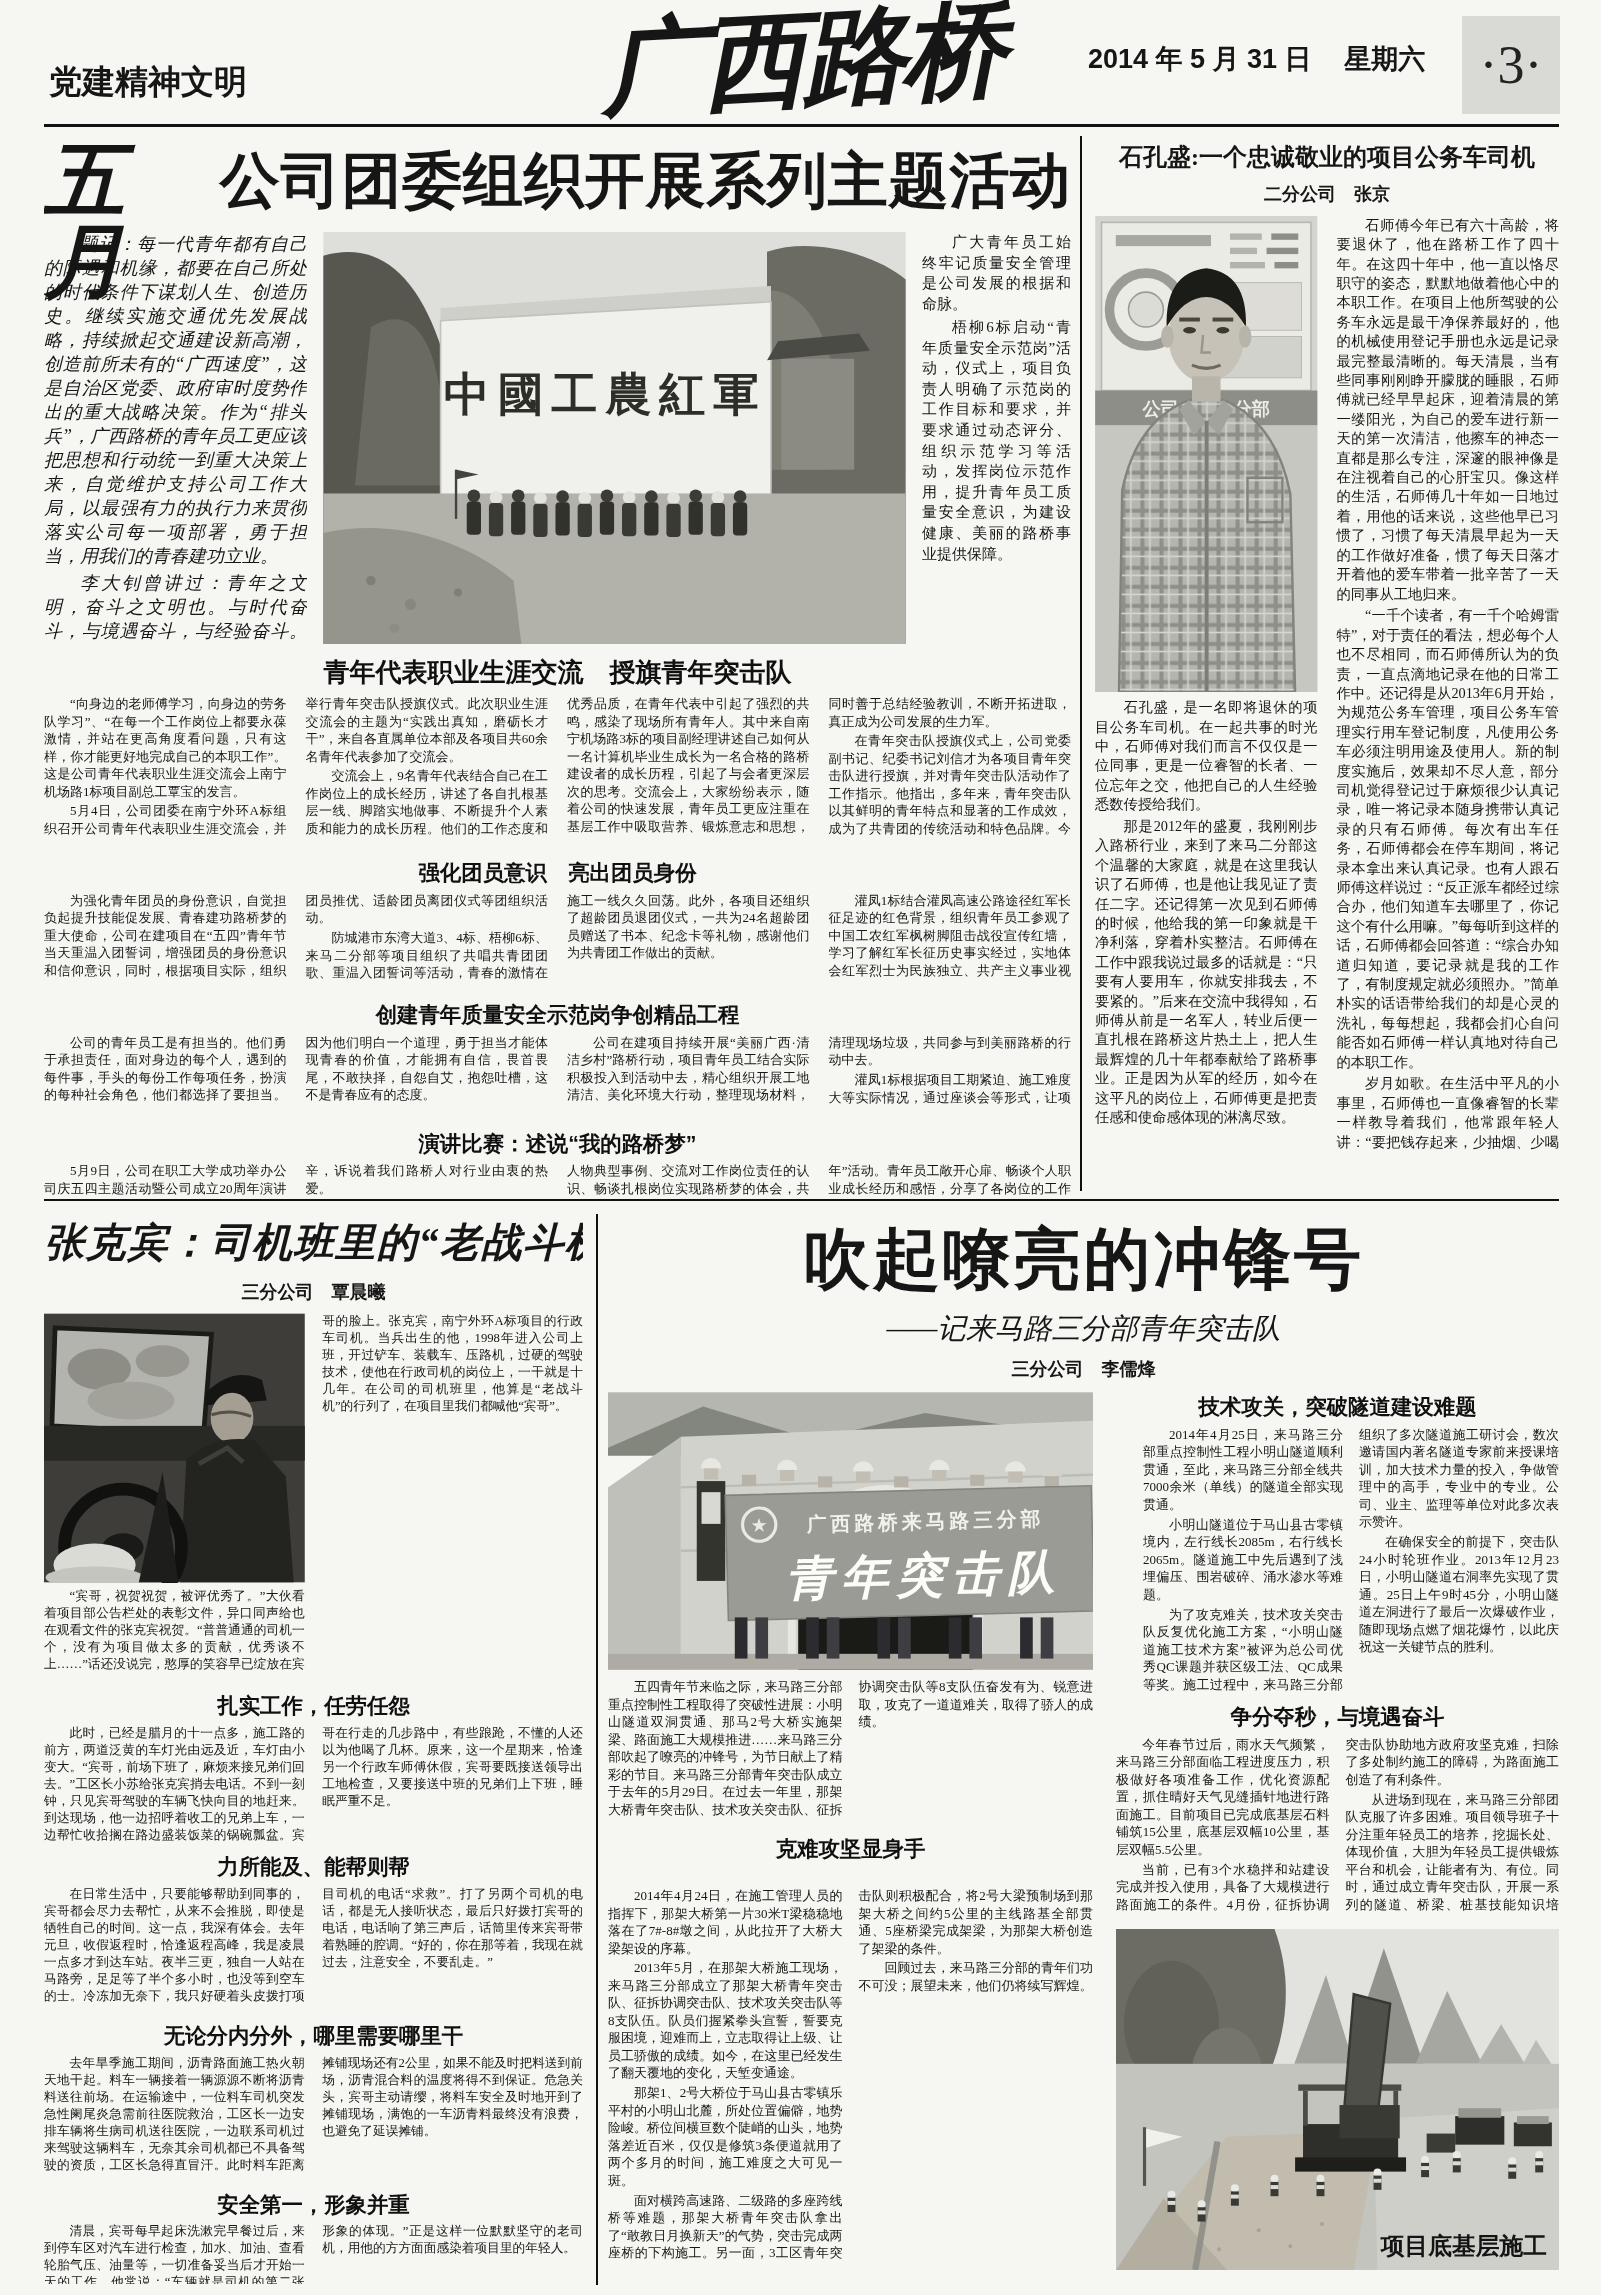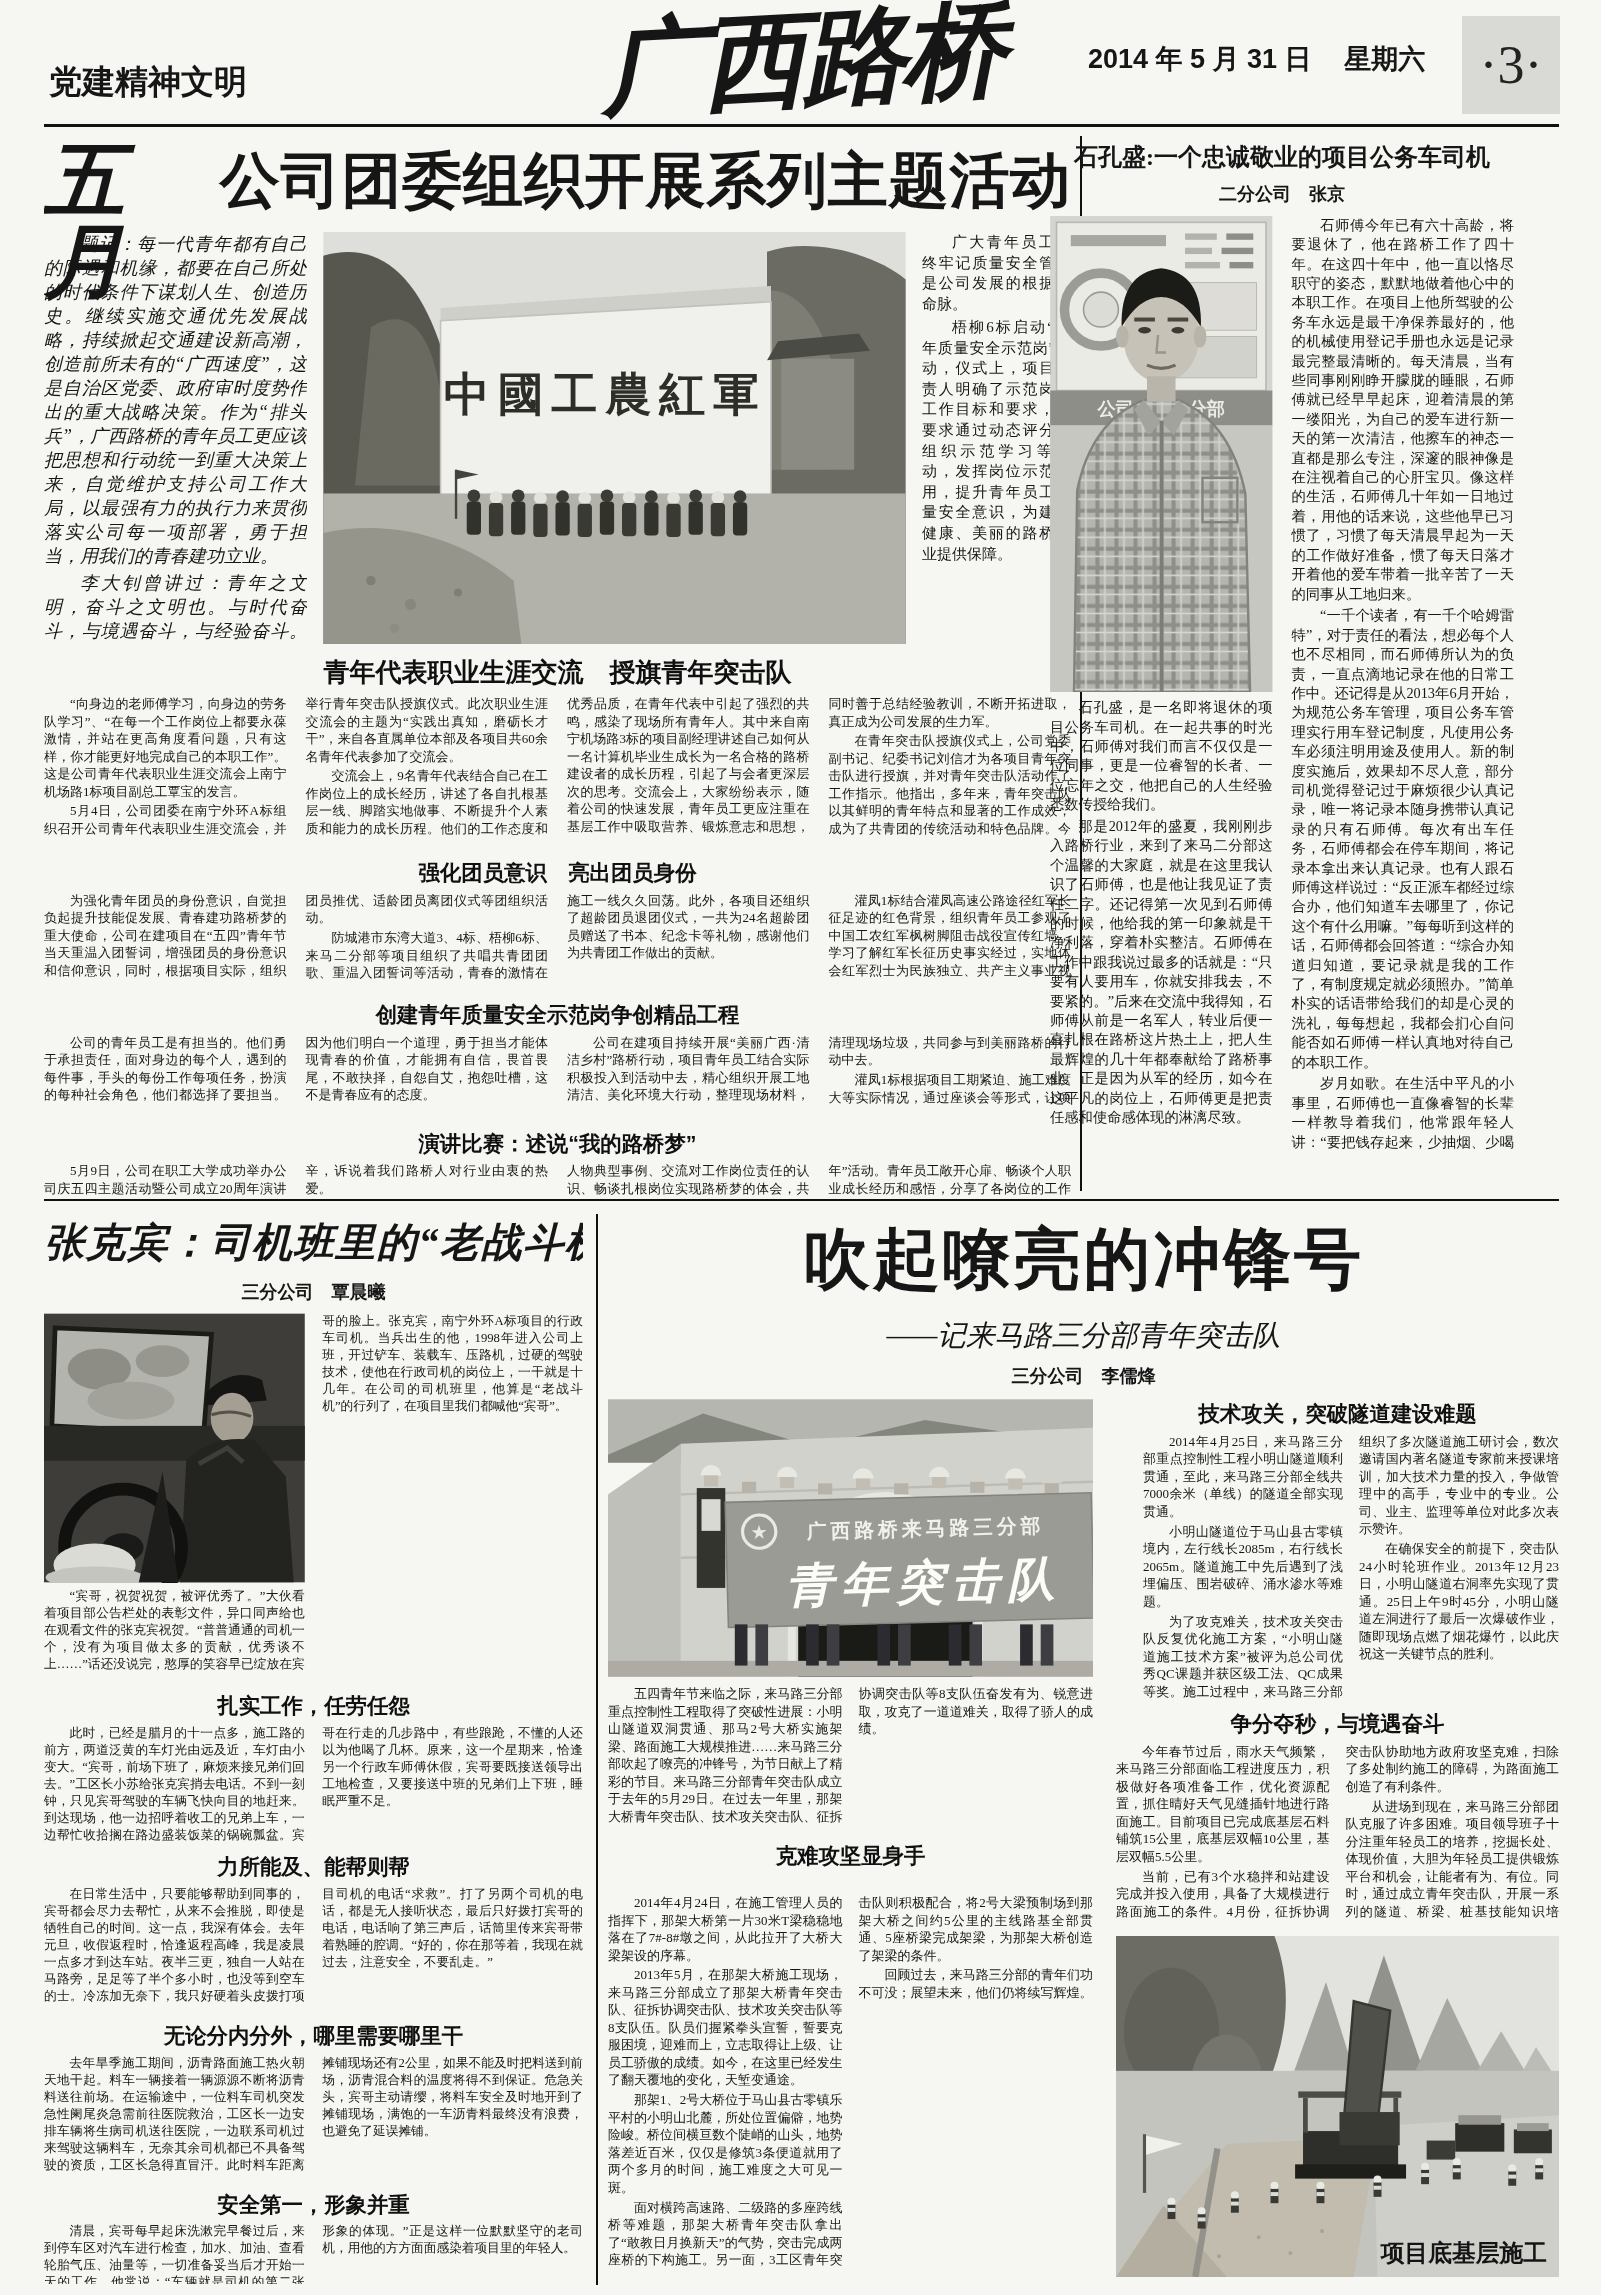--- a/index.html
+++ b/index.html
@@ -29,36 +29,36 @@
                letter-spacing:0.8px;white-space:nowrap;}
   .a1-top{display:flex;gap:16px;height:412px;margin-top:6.3px;}
   .a1-intro{width:263px;font-size:18px;line-height:24px;overflow:hidden;}
   .a1-intro .p{font-style:italic;}
   .a1-photo{width:583px;height:412px;}
   .a1-side{flex:1;font-size:15px;line-height:20.6px;overflow:hidden;}
   .a1-sub1{font-size:26px;margin-top:11px;}
   .a1-cols{columns:4;column-gap:19px;font-size:13px;line-height:17.5px;}
   .s-h{font-size:21.4px;}
   
-  .a2{left:1050px;top:136px;width:464px;height:1058px;overflow:hidden;}
+  .a2{left:1095px;top:136px;width:464px;height:1058px;overflow:hidden;}
   .a2-headline{text-align:center;font-size:24px;font-weight:bold;white-space:nowrap;margin-top:4.8px;}
   .byline{text-align:center;font-family:"Liberation Sans","DejaVu Sans",sans-serif;
           font-weight:bold;font-size:18px;margin:9.5px 0;}
   .a2-cols{columns:2;column-gap:19px;height:952px;font-size:14.3px;line-height:19.4px;}
   .a2-photo{width:100%;height:476px;margin-bottom:6.3px;break-inside:avoid;}
   
   .a3{left:44px;top:1212px;width:539px;height:1072px;overflow:hidden;}
   .a3-headline{text-align:center;font-size:40px;font-weight:bold;font-style:italic;
                white-space:nowrap;margin-top:3.2px;letter-spacing:1.6px;}
   .a3-cols{columns:2;column-gap:17.5px;font-size:12.7px;line-height:17px;}
   .a3-photo{width:100%;height:270px;margin-bottom:4.8px;break-inside:avoid;}
   
   .a4{left:608px;top:1212px;width:951px;height:1072px;overflow:hidden;}
   .a4-headline{text-align:center;font-size:67px;font-weight:900;letter-spacing:3.2px;margin-top:1.6px;}
-  .a4-subtitle{text-align:center;font-size:28.6px;font-style:italic;margin-top:11px;}
+  .a4-subtitle{text-align:center;font-size:28.6px;font-style:italic;margin-top:4px;}
   .a4-body{position:relative;margin-top:11px;height:896px;}
   .a4-left{position:absolute;left:0;top:0;width:485px;}
   .a4-right{position:absolute;left:508px;top:0;width:443px;}
   .a4-cols{columns:2;column-gap:16px;font-size:13px;line-height:17.5px;}
   .a4-photo{width:485px;height:278px;margin-bottom:8px;}
   .road-photo{width:443px;height:341px;margin-top:6.3px;}
   svg{display:block;}
 </style>
 </head>
 <body>

